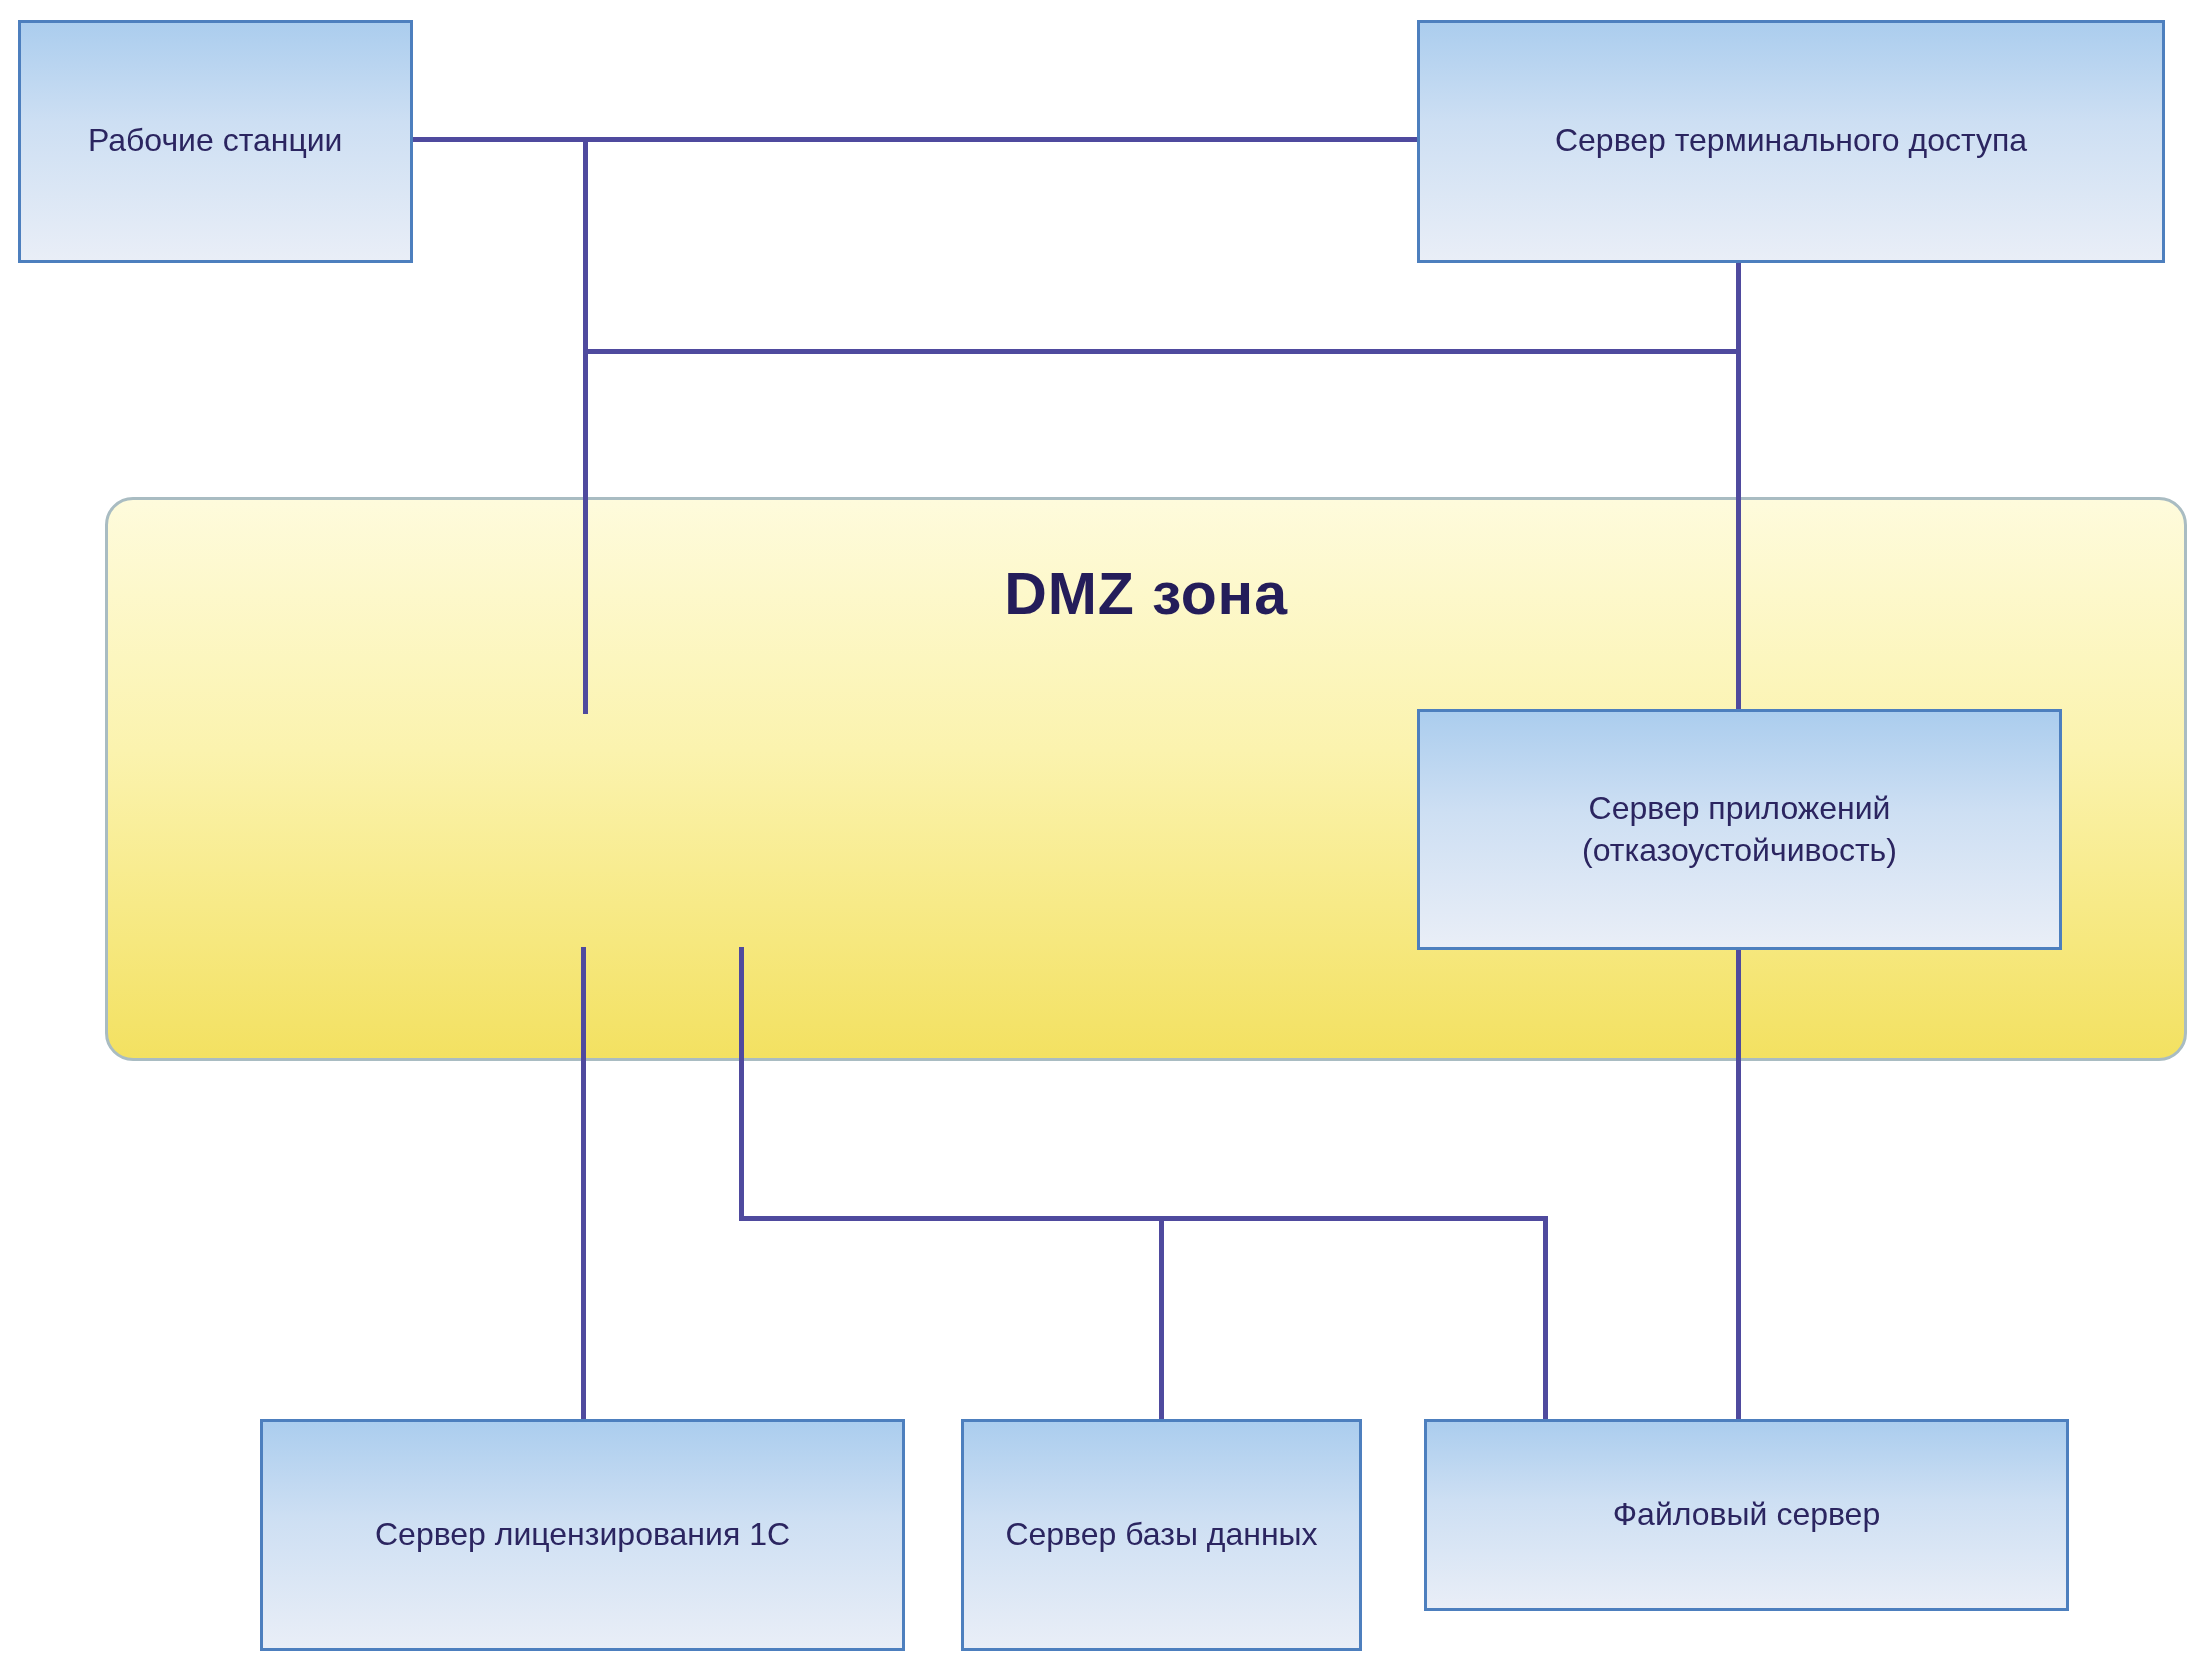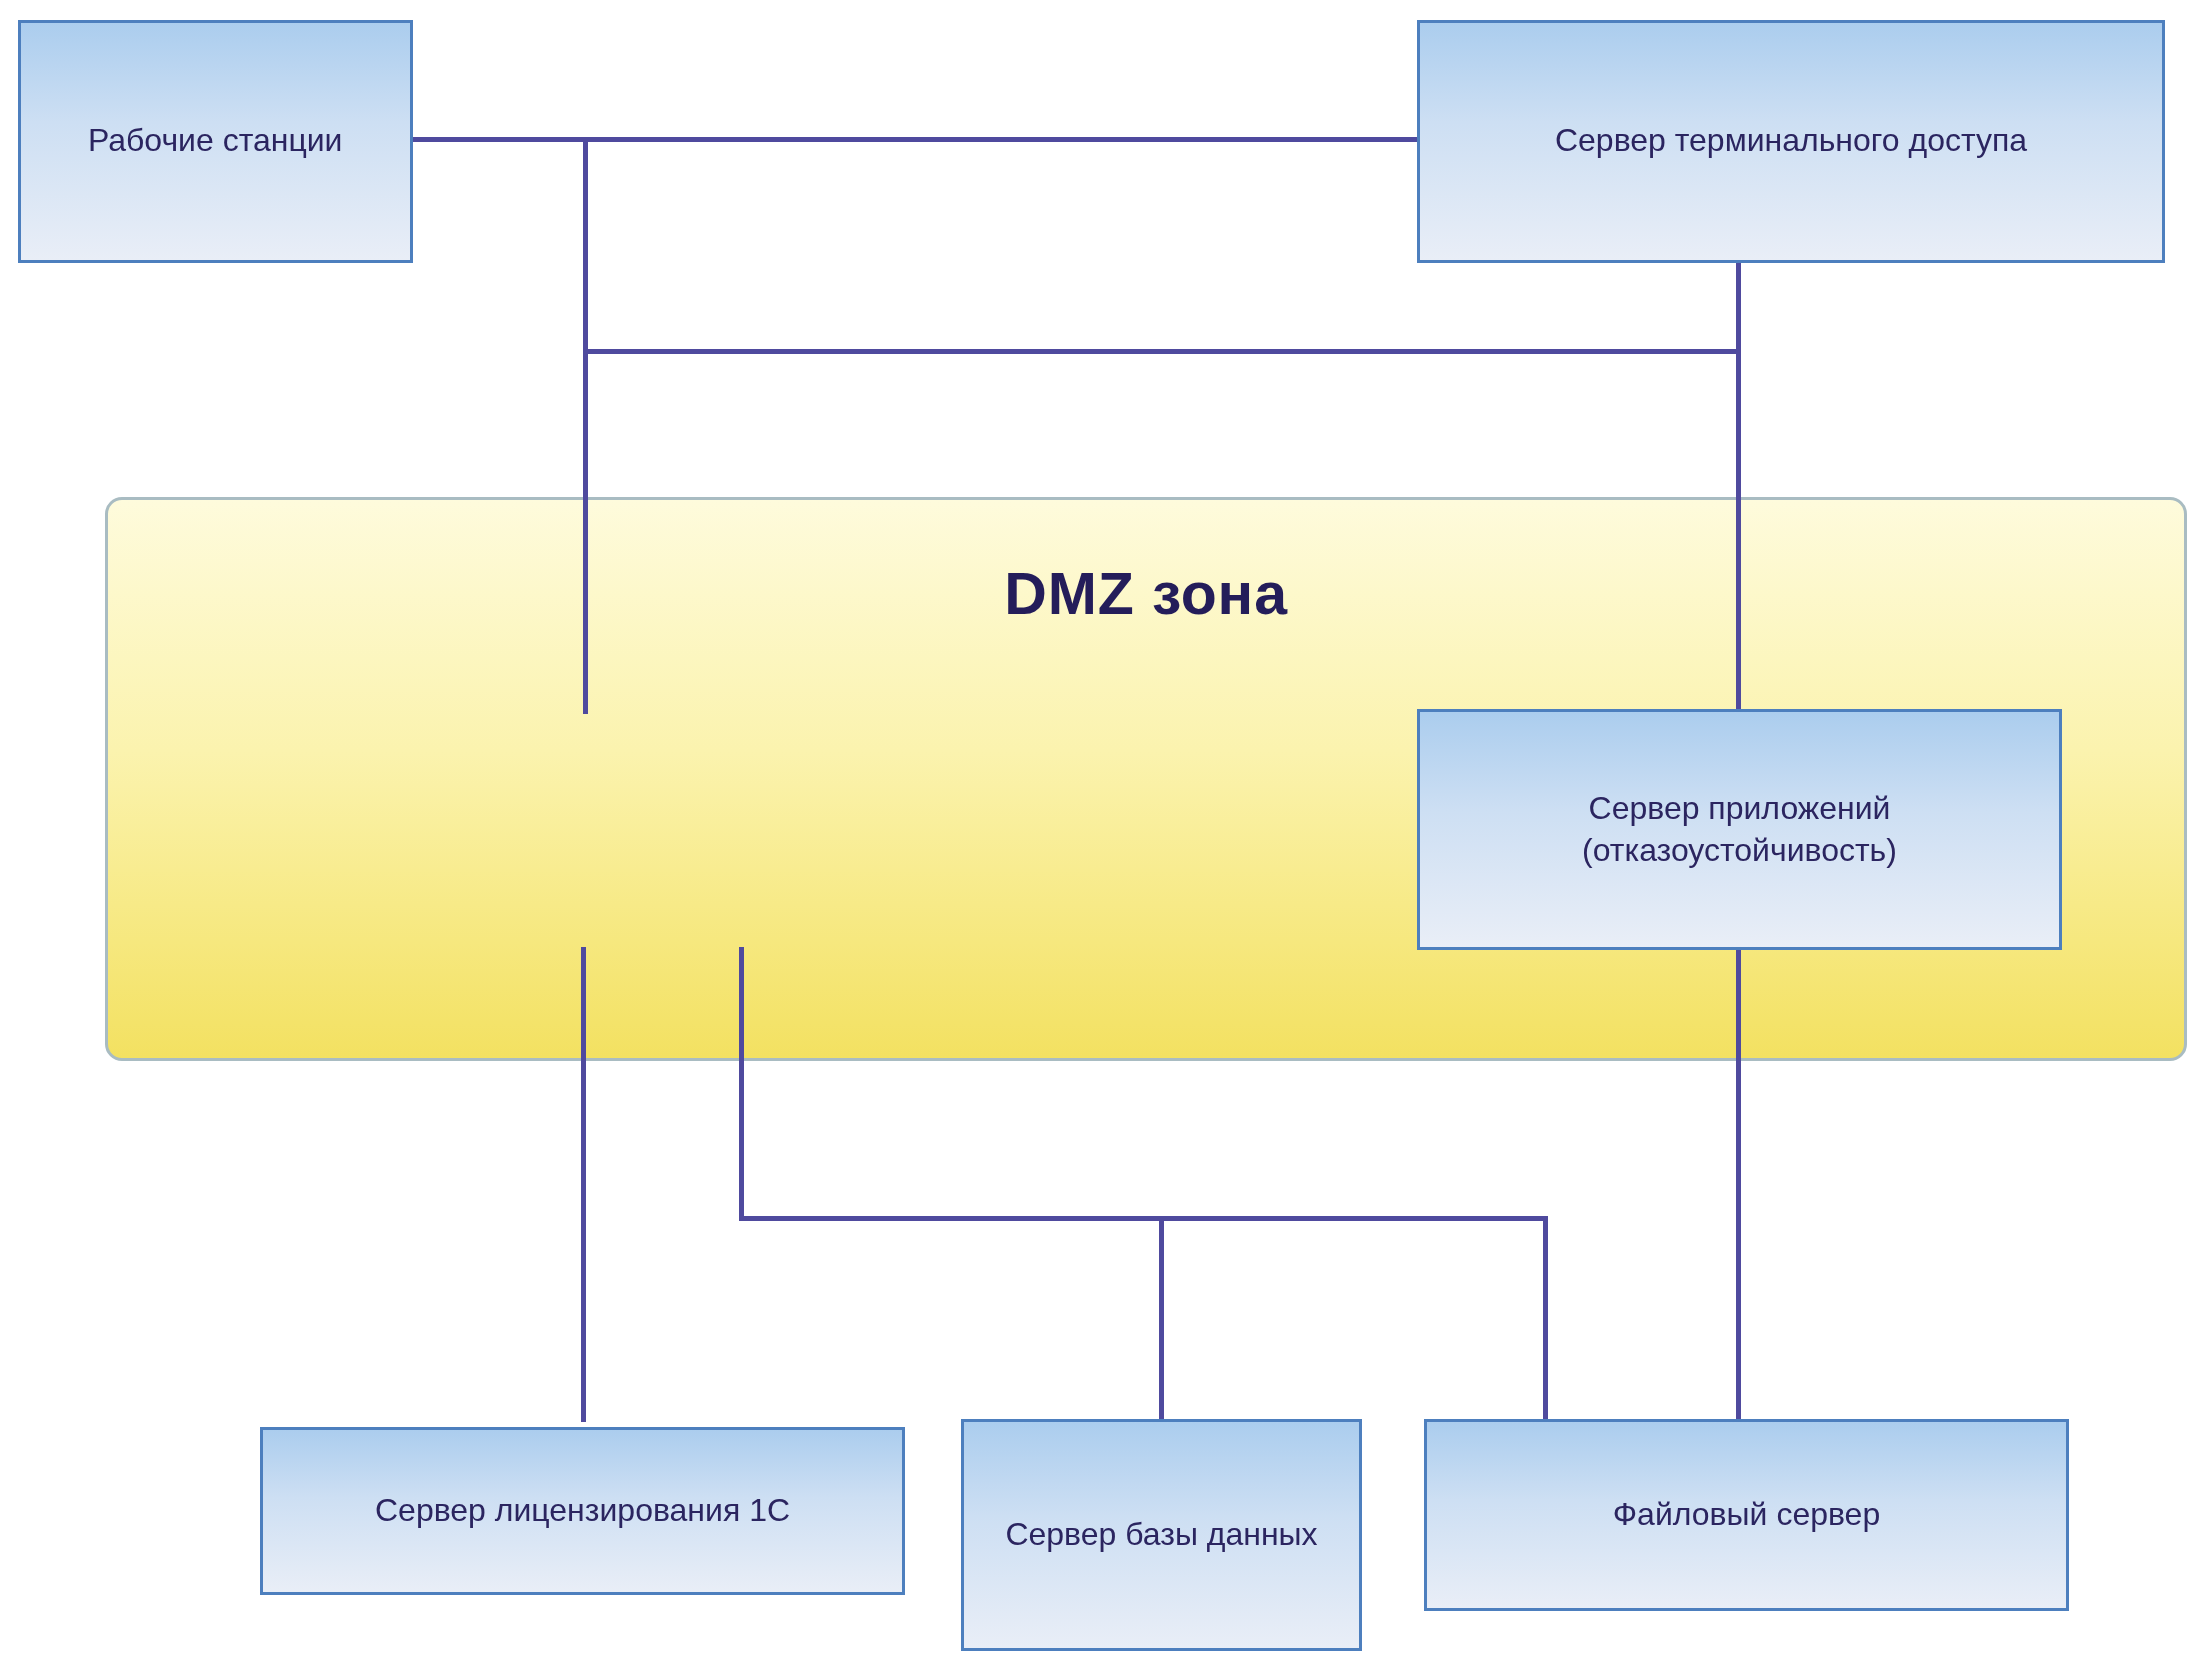--- a/index.html
+++ b/index.html
@@ -23,21 +23,21 @@
     background:#ffffff;
     overflow:hidden;
     font-family:"Liberation Sans", sans-serif;
   }
   .dmz{
     position:absolute;
     left:105px; top:497px;
     width:2082px; height:564px;
     box-sizing:border-box;
     border:3.5px solid var(--dmzBorder);
-    border-radius:17px;
+    border-radius:28px;
     background:linear-gradient(180deg, var(--dmzTop) 0%, var(--dmzMid) 45%, var(--dmzBottom) 100%);
   }
   .dmz-title{
     position:absolute;
     left:0; right:0; top:60px;
     text-align:center;
     font-size:59px;
     font-weight:bold;
     color:var(--dmzTitle);
     letter-spacing:0.9px;
@@ -57,21 +57,21 @@
     text-align:center;
     color:var(--nodeText);
     font-size:32px;
     line-height:1.30;
   }
   .node .node-label{display:block;}
   #node-workstations{left:17.7px;  top:19.5px;   width:395px; height:243px;}
   #node-terminal    {left:1417px;top:19.5px;   width:748px; height:243px;}
   #node-app1        {left:263px; top:709px;  width:645px; height:241px;}
   #node-app2        {left:1417px;top:709px;  width:645px; height:241px;}
-  #node-license     {left:260px; top:1419px; width:645px; height:168px;margin-top:8px;}
+  #node-license     {left:260px; top:1419px; width:645px; height:232px;}
   #node-database    {left:961px;top:1419px; width:401px; height:232px;}
   #node-file        {left:1424px;top:1419px; width:645px; height:192px;}
   #node-workstations .node-label{max-width:266px;}
   #node-license .node-label{max-width:461px;}
   #node-terminal .node-label, #node-app2 .node-label{max-width:603px;}
   #node-database .node-label{max-width:364px;}
 
   #link-top-horizontal   {left:412px;  top:137px;  width:1005px; height:5.3px;}
   #link-branch-app1      {left:583px;  top:137px;  width:5.3px;    height:577px;}
   #link-cross-horizontal {left:583px;  top:349px;  width:1158px; height:5.3px;}

